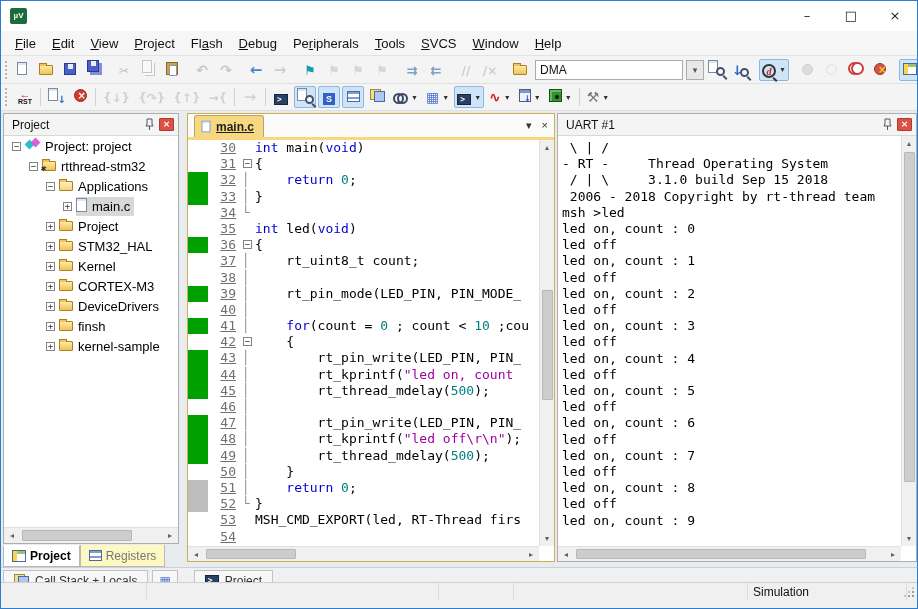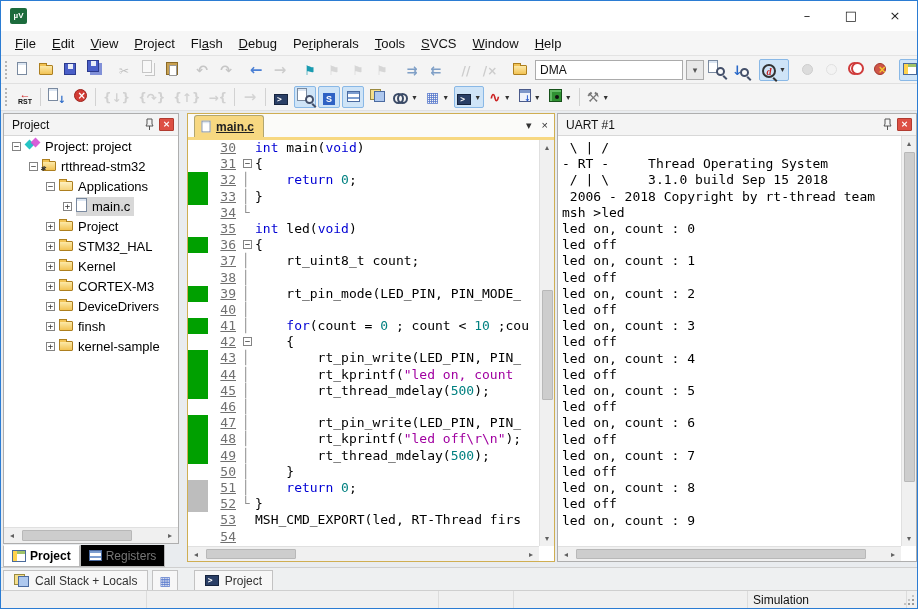--- a/index.html
+++ b/index.html
@@ -127,21 +127,21 @@
   .sbh { position:absolute; left:0; right:0; bottom:0; height:16px; background:#f0f0f0; border-top:1px solid #e0e0e0; }
   .sbv { position:absolute; top:0; bottom:0; right:0; width:15px; background:#f0f0f0; border-left:1px solid #e0e0e0; }
   .sarr { position:absolute; background:#f0f0f0; color:#606060; text-align:center; }
   .sarr.h { width:16px; height:100%; font:8px/15px "DejaVu Sans",sans-serif; top:0; }
   .sarr.v { height:15px; width:100%; font:8px/15px "DejaVu Sans",sans-serif; left:0; }
   .sthumb { position:absolute; background:#cdcdcd; border:1px solid #b8b8b8; border-radius:1px; }
 
   
   .projtabs { position:absolute; left:2px; top:433px; width:176px; height:23px; display:flex; align-items:flex-end; }
   .ptab { display:flex; align-items:center; height:22px; padding:0 8px; font-size:12px; color:#777;
-          border:1px solid #b9b9b9; border-top:none; background:#000000; }
+          border:1px solid #b9b9b9; border-top:none; background:#fef9c3; }
   .ptab.on { background:#fff; color:#000; font-weight:bold; border-top:1px solid #fff; }
   .ptab .ticon { margin-right:4px; }
   .reglines { display:inline-block; width:13px; height:11px; background:#fff; border:1px solid #4a6aa0;
           box-shadow:inset 0 2px 0 #7d9ed0, inset 0 5px 0 #fff, inset 0 7px 0 #7d9ed0; }
 
   
   .edframe { position:absolute; left:186px; top:2px; width:368px; height:449px; background:#fff;
              border:1px solid #cfae52; }
   .edtabs { position:relative; height:26px; background:#fbfbf9; border-bottom:3px solid #f7d881;
             display:flex; align-items:flex-end; padding-left:6px; }
@@ -170,21 +170,21 @@
 
   
   .dockrow { position:absolute; left:0; top:456px; right:0; height:25px; background:#eef0f1;
              border-top:1px solid #cfcfcf; display:flex; align-items:center; padding-top:1px; }
   .dtab { display:flex; align-items:center; height:22px; padding:0 10px; margin-right:4px; background:#f7f7f7;
           border:1px solid #c2c2c2; font-size:12px; color:#333; }
   .dtab .ticon { margin-right:6px; }
   .dgap { width:12px; }
 
   
-  .statusbar { position:absolute; left:0; bottom:0; right:0; height:18px; background:#f0f0f0;
+  .statusbar { position:absolute; left:0; bottom:8px; right:0; height:18px; background:#f0f0f0;
                border-top:1px solid #cfcfcf; font-size:12px; color:#111;text-align:center; }
   .stick { position:absolute; top:0; width:1px; height:17px; background:#dcdcdc; }
   .smode { position:absolute; left:752px; top:2px; }
   .sgrip { position:absolute; right:3px; bottom:3px; width:10px; height:10px; }
   .sgrip::before { content:""; position:absolute; right:0; bottom:0; width:2px; height:2px; background:#9a9a9a;
         box-shadow:-4px 0 #9a9a9a, -8px 0 #c4c4c4, 0 -4px #9a9a9a, -4px -4px #c4c4c4, 0 -8px #c4c4c4; }
 </style>
 </head>
 <body>
 

